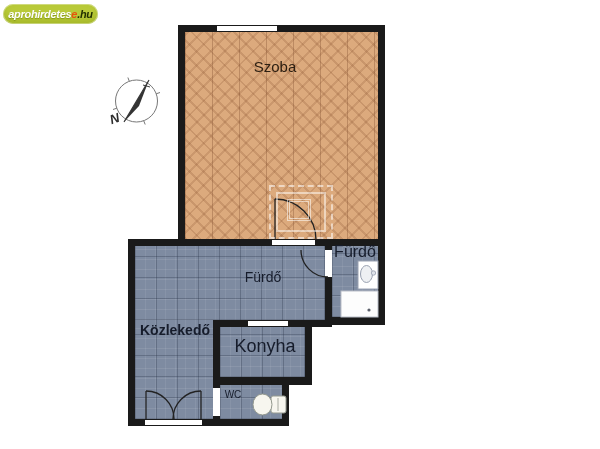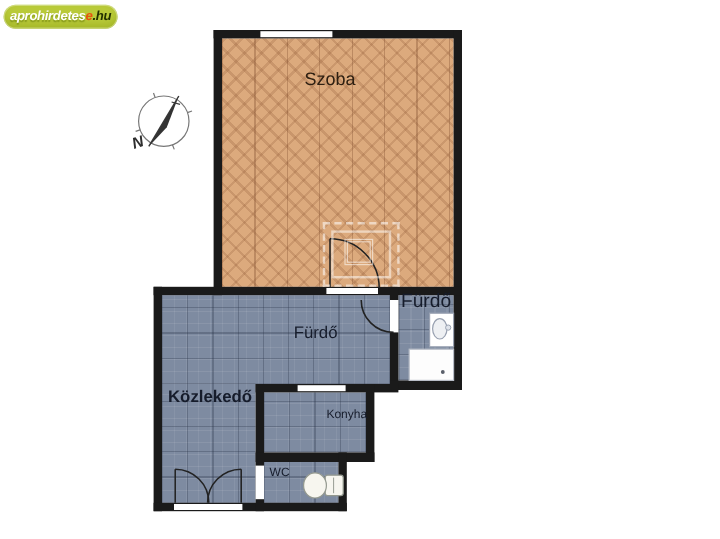--- a/index.html
+++ b/index.html
@@ -133,16 +133,16 @@
 
   <div class="wm-stamp">
     <div class="inner"></div>
     <div class="core"></div>
   </div>
 
   <div class="lbl lbl-wood" style="left:275px;top:66px;font-size:15px;">Szoba</div>
   <div class="lbl" style="left:355px;top:252px;font-size:16px;">Fürdő</div>
   <div class="lbl" style="left:263px;top:277px;font-size:14px;">Fürdő</div>
   <div class="lbl" style="left:175px;top:330px;font-size:14px;font-weight:bold;">Közlekedő</div>
-  <div class="lbl" style="left:265px;top:346px;font-size:10px;margin-left:24px;">Konyha</div>
+  <div class="lbl" style="left:265px;top:346px;font-size:18px;">Konyha</div>
   <div class="lbl" style="left:233px;top:394px;font-size:10px;">WC</div>
 
 </div>
 
 </body></html>

